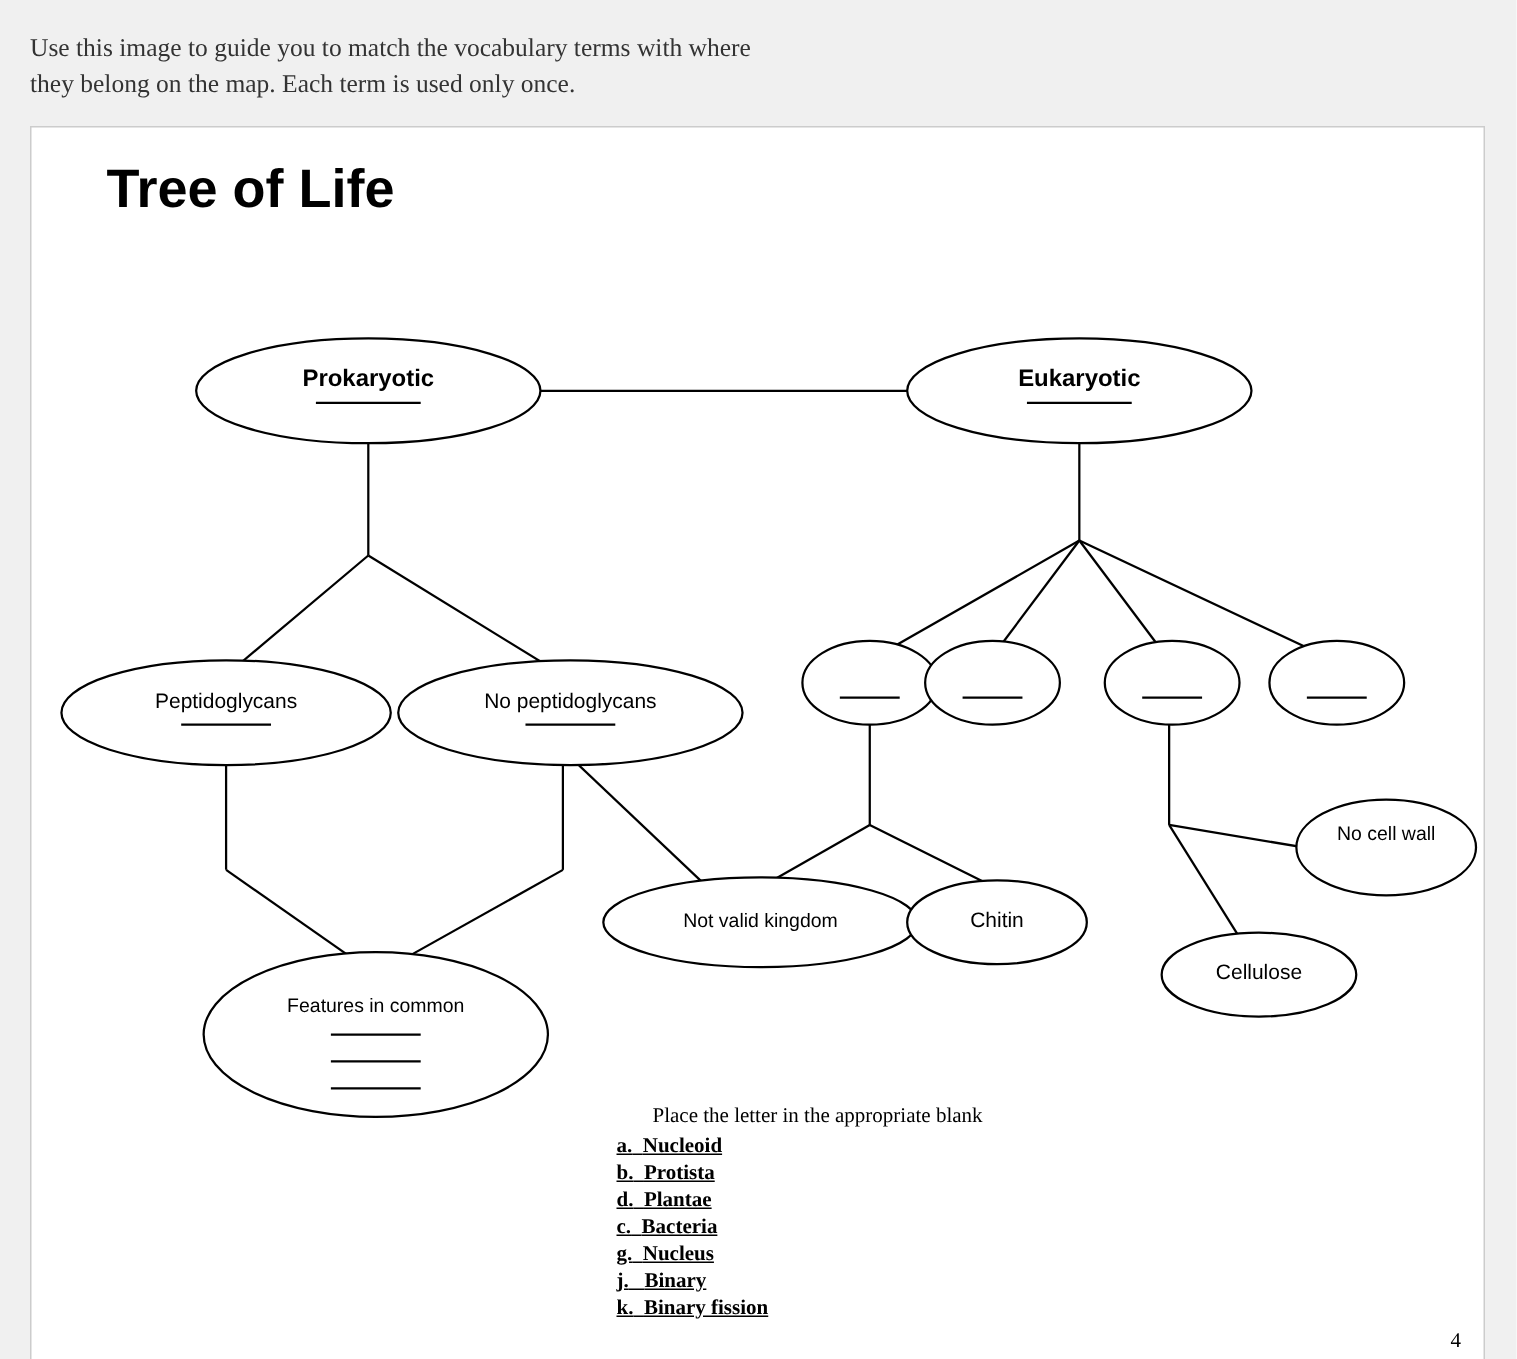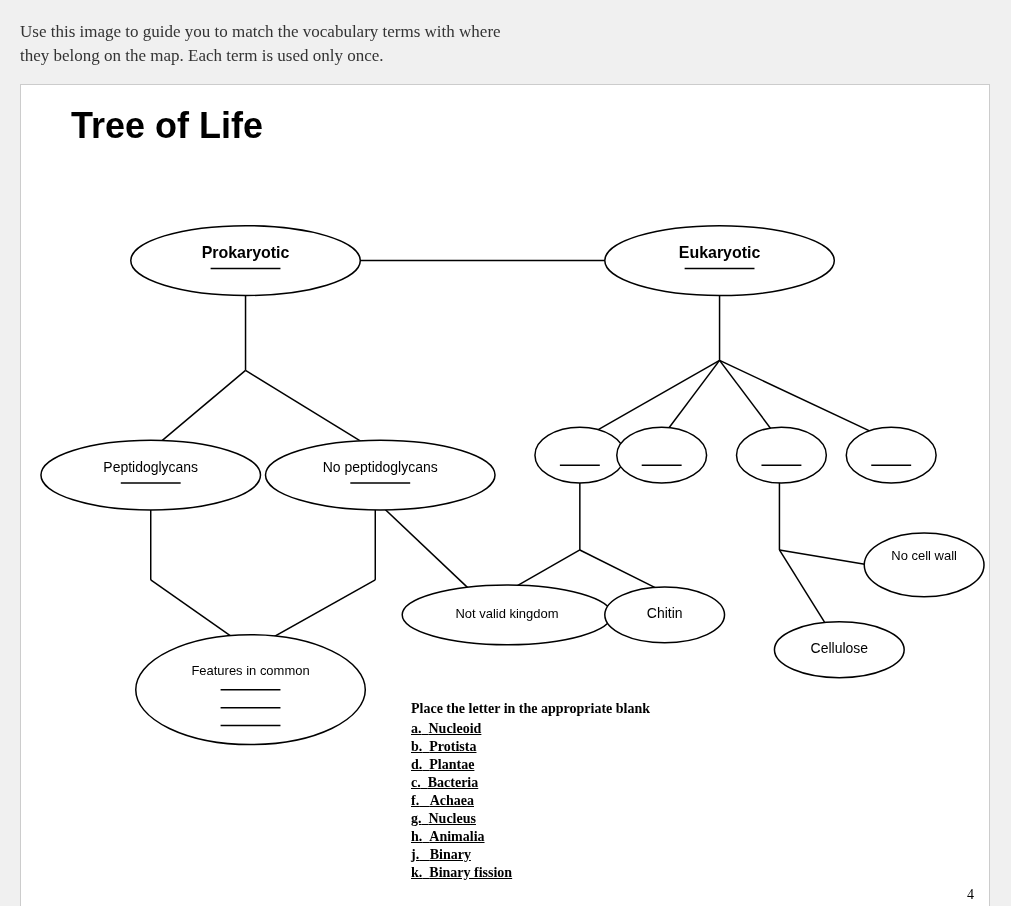--- a/index.html
+++ b/index.html
@@ -41,22 +41,23 @@
       height: 780px;
       overflow: visible;
     }
     .vocab-list {
       position: absolute;
       bottom: 30px;
       left: 390px;
       font-size: 14px;
     }
     .vocab-list .header {
-      font-weight: bold;
+      font-weight: normal;
       margin-bottom: 4px;
+      margin-left: 24px;
     }
     .vocab-list ol {
       list-style: none;
       padding: 0;
     }
     .vocab-list li {
       margin-bottom: 2px;
       font-weight: bold;
       text-decoration: underline;
     }
@@ -159,22 +160,20 @@
 
   </svg>
 
   <div class="vocab-list">
     <div class="header">Place the letter in the appropriate blank</div>
     <ol>
       <li><b>a.</b>&nbsp;&nbsp;<span>Nucleoid</span></li>
       <li><b>b.</b>&nbsp;&nbsp;<span>Protista</span></li>
       <li><b>d.</b>&nbsp;&nbsp;<span>Plantae</span></li>
       <li><b>c.</b>&nbsp;&nbsp;<span>Bacteria</span></li>
-      <li><b>f.</b>&nbsp;&nbsp;&nbsp;<span>Achaea</span></li>
       <li><b>g.</b>&nbsp;&nbsp;<span>Nucleus</span></li>
-      <li><b>h.</b>&nbsp;&nbsp;<span>Animalia</span></li>
       <li><b>j.</b>&nbsp;&nbsp;&nbsp;<span>Binary</span></li>
       <li><b>k.</b>&nbsp;&nbsp;<span>Binary fission</span></li>
     </ol>
   </div>
 
   <div class="page-num">4</div>
 </div>
 
 </body></html>

